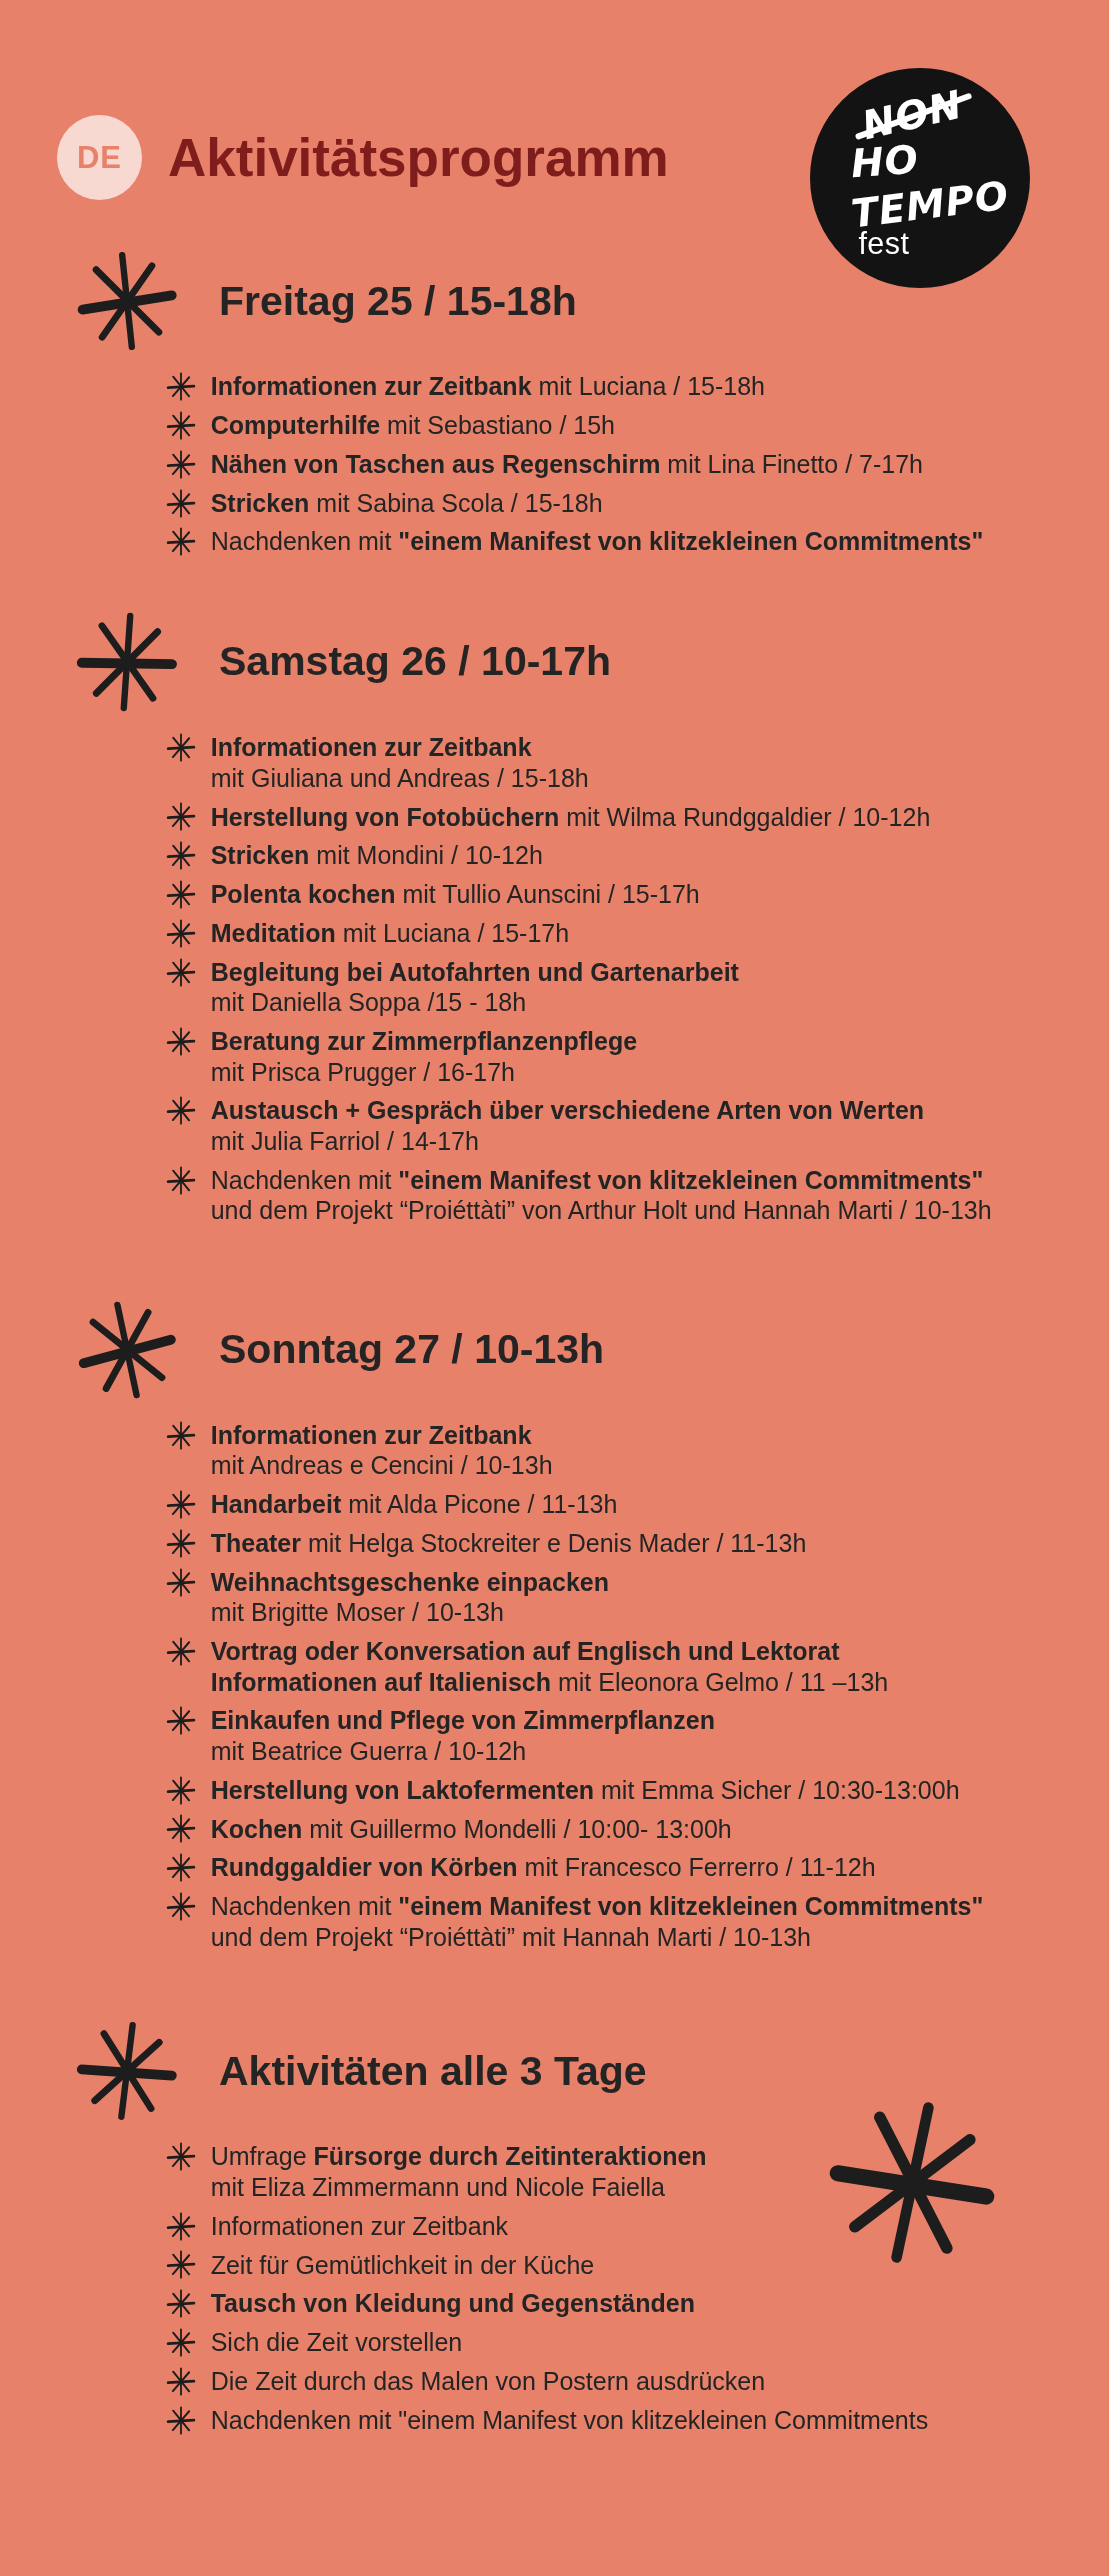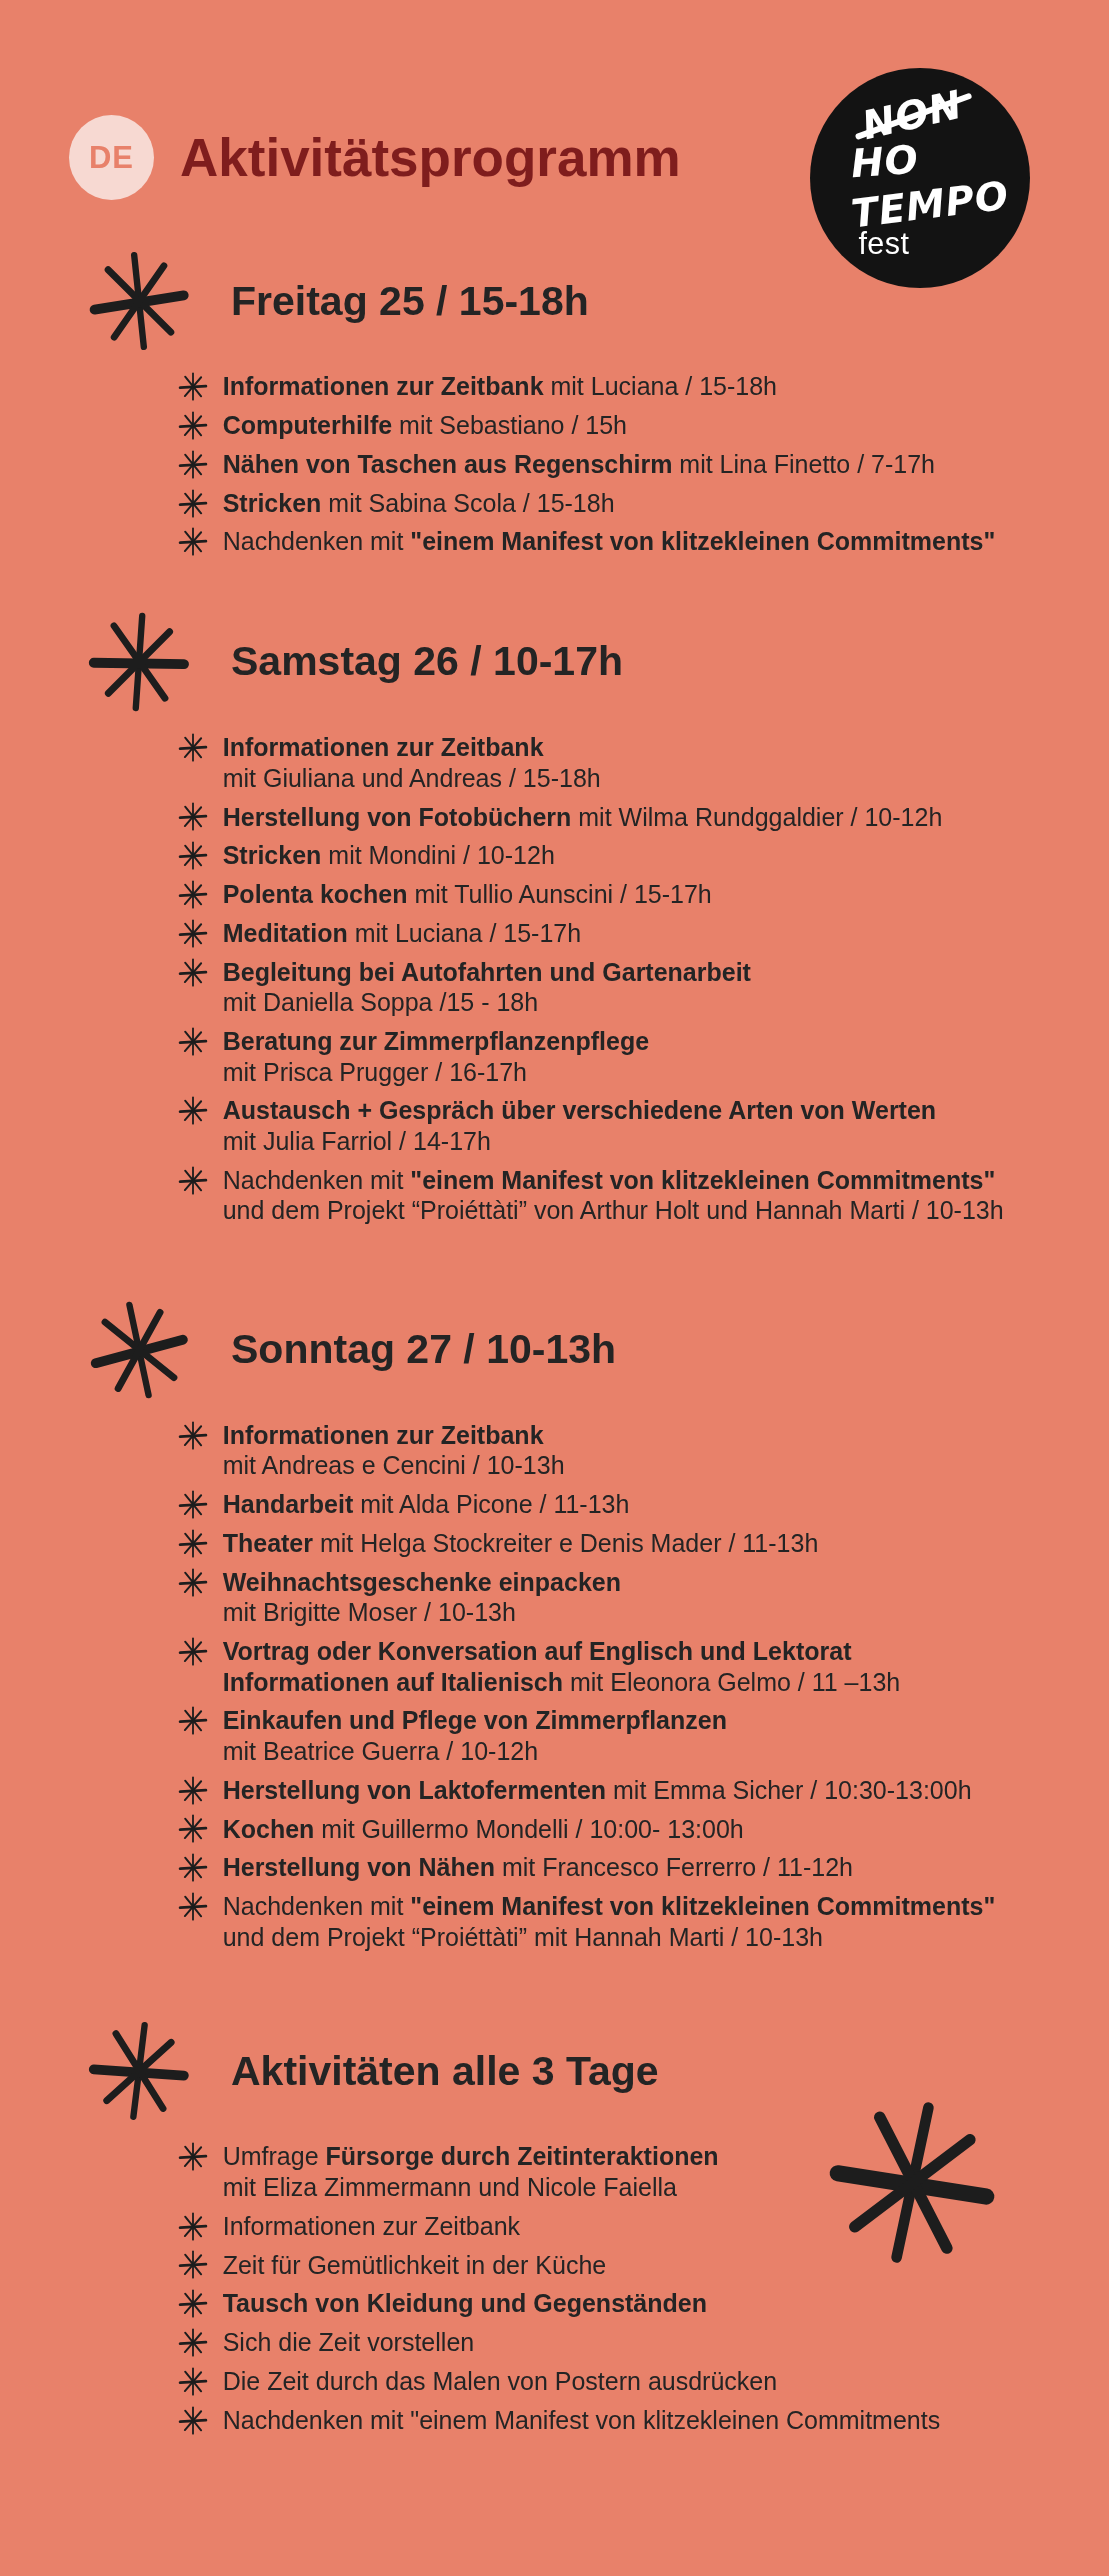--- a/index.html
+++ b/index.html
@@ -7,21 +7,20 @@
   body {
     font-family: "Liberation Sans", sans-serif;
     background:#E8816A;
     color:#242424;
   }
   .page {
     position:relative;
     width:1110px; height:2576px;
     overflow:hidden;
     background:#E8816A;
-    padding-left:12px;
   }
 
   
   .header {
     display:flex; align-items:center; gap:26px;
     padding:115px 0 0 57px;
   }
   .de-badge {
     width:85px; height:85px; border-radius:50%;
     background:#F7D9D2;
@@ -460,21 +459,21 @@
         <div class="item">
           <span class="ast bullet">
             <svg viewBox="0 0 100 100" aria-hidden="true">
               <line x1="50" y1="3" x2="50" y2="97" stroke-width="6.5"></line>
               <line x1="4" y1="54" x2="96" y2="49" stroke-width="10"></line>
               <line x1="22" y1="15" x2="79" y2="85" stroke-width="7"></line>
               <line x1="79" y1="17" x2="21" y2="84" stroke-width="7"></line>
             </svg>
           </span>
           <div class="item-text">
-            <div class="line"><span class="b">Herstellung von Nähen</span><span class="r"> mit Francesco Ferrerro / 11-12h</span></div>
+            <div class="line"><span class="b">Rundggaldier von Körben</span><span class="r"> mit Francesco Ferrerro / 11-12h</span></div>
           </div>
         </div>
         <div class="item">
           <span class="ast bullet">
             <svg viewBox="0 0 100 100" aria-hidden="true">
               <line x1="50" y1="3" x2="50" y2="97" stroke-width="6.5"></line>
               <line x1="4" y1="54" x2="96" y2="49" stroke-width="10"></line>
               <line x1="22" y1="15" x2="79" y2="85" stroke-width="7"></line>
               <line x1="79" y1="17" x2="21" y2="84" stroke-width="7"></line>
             </svg>

